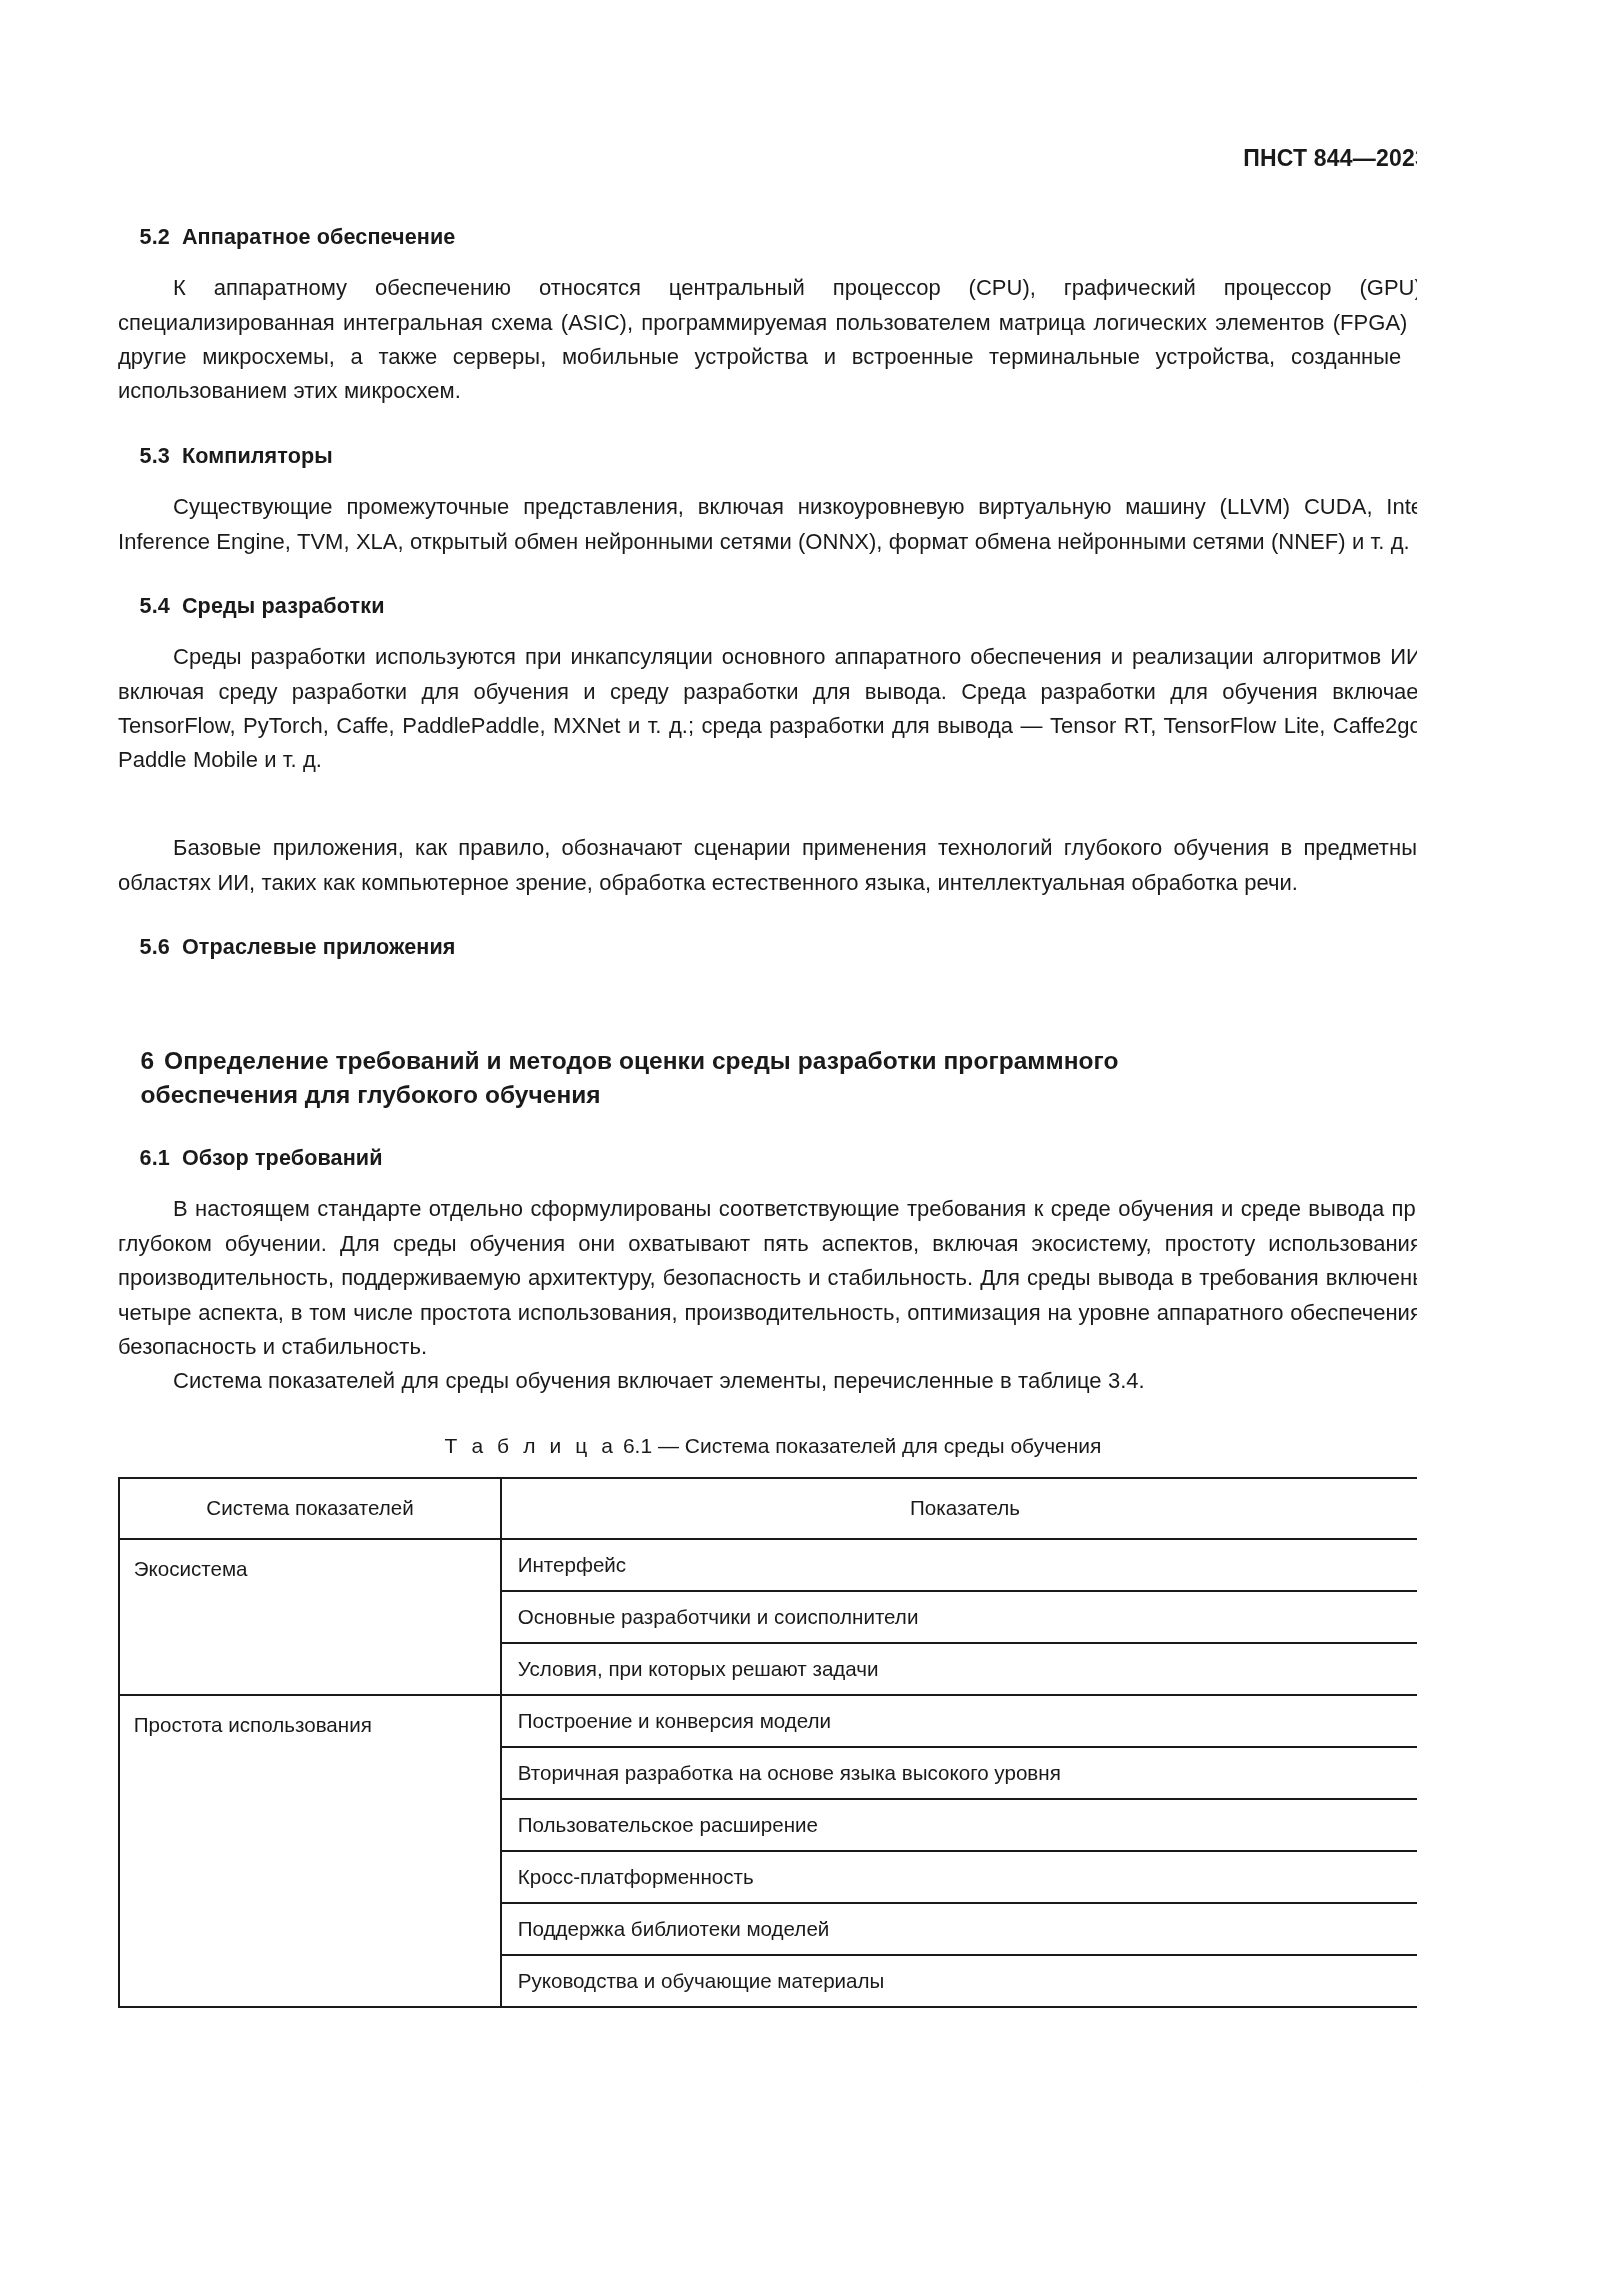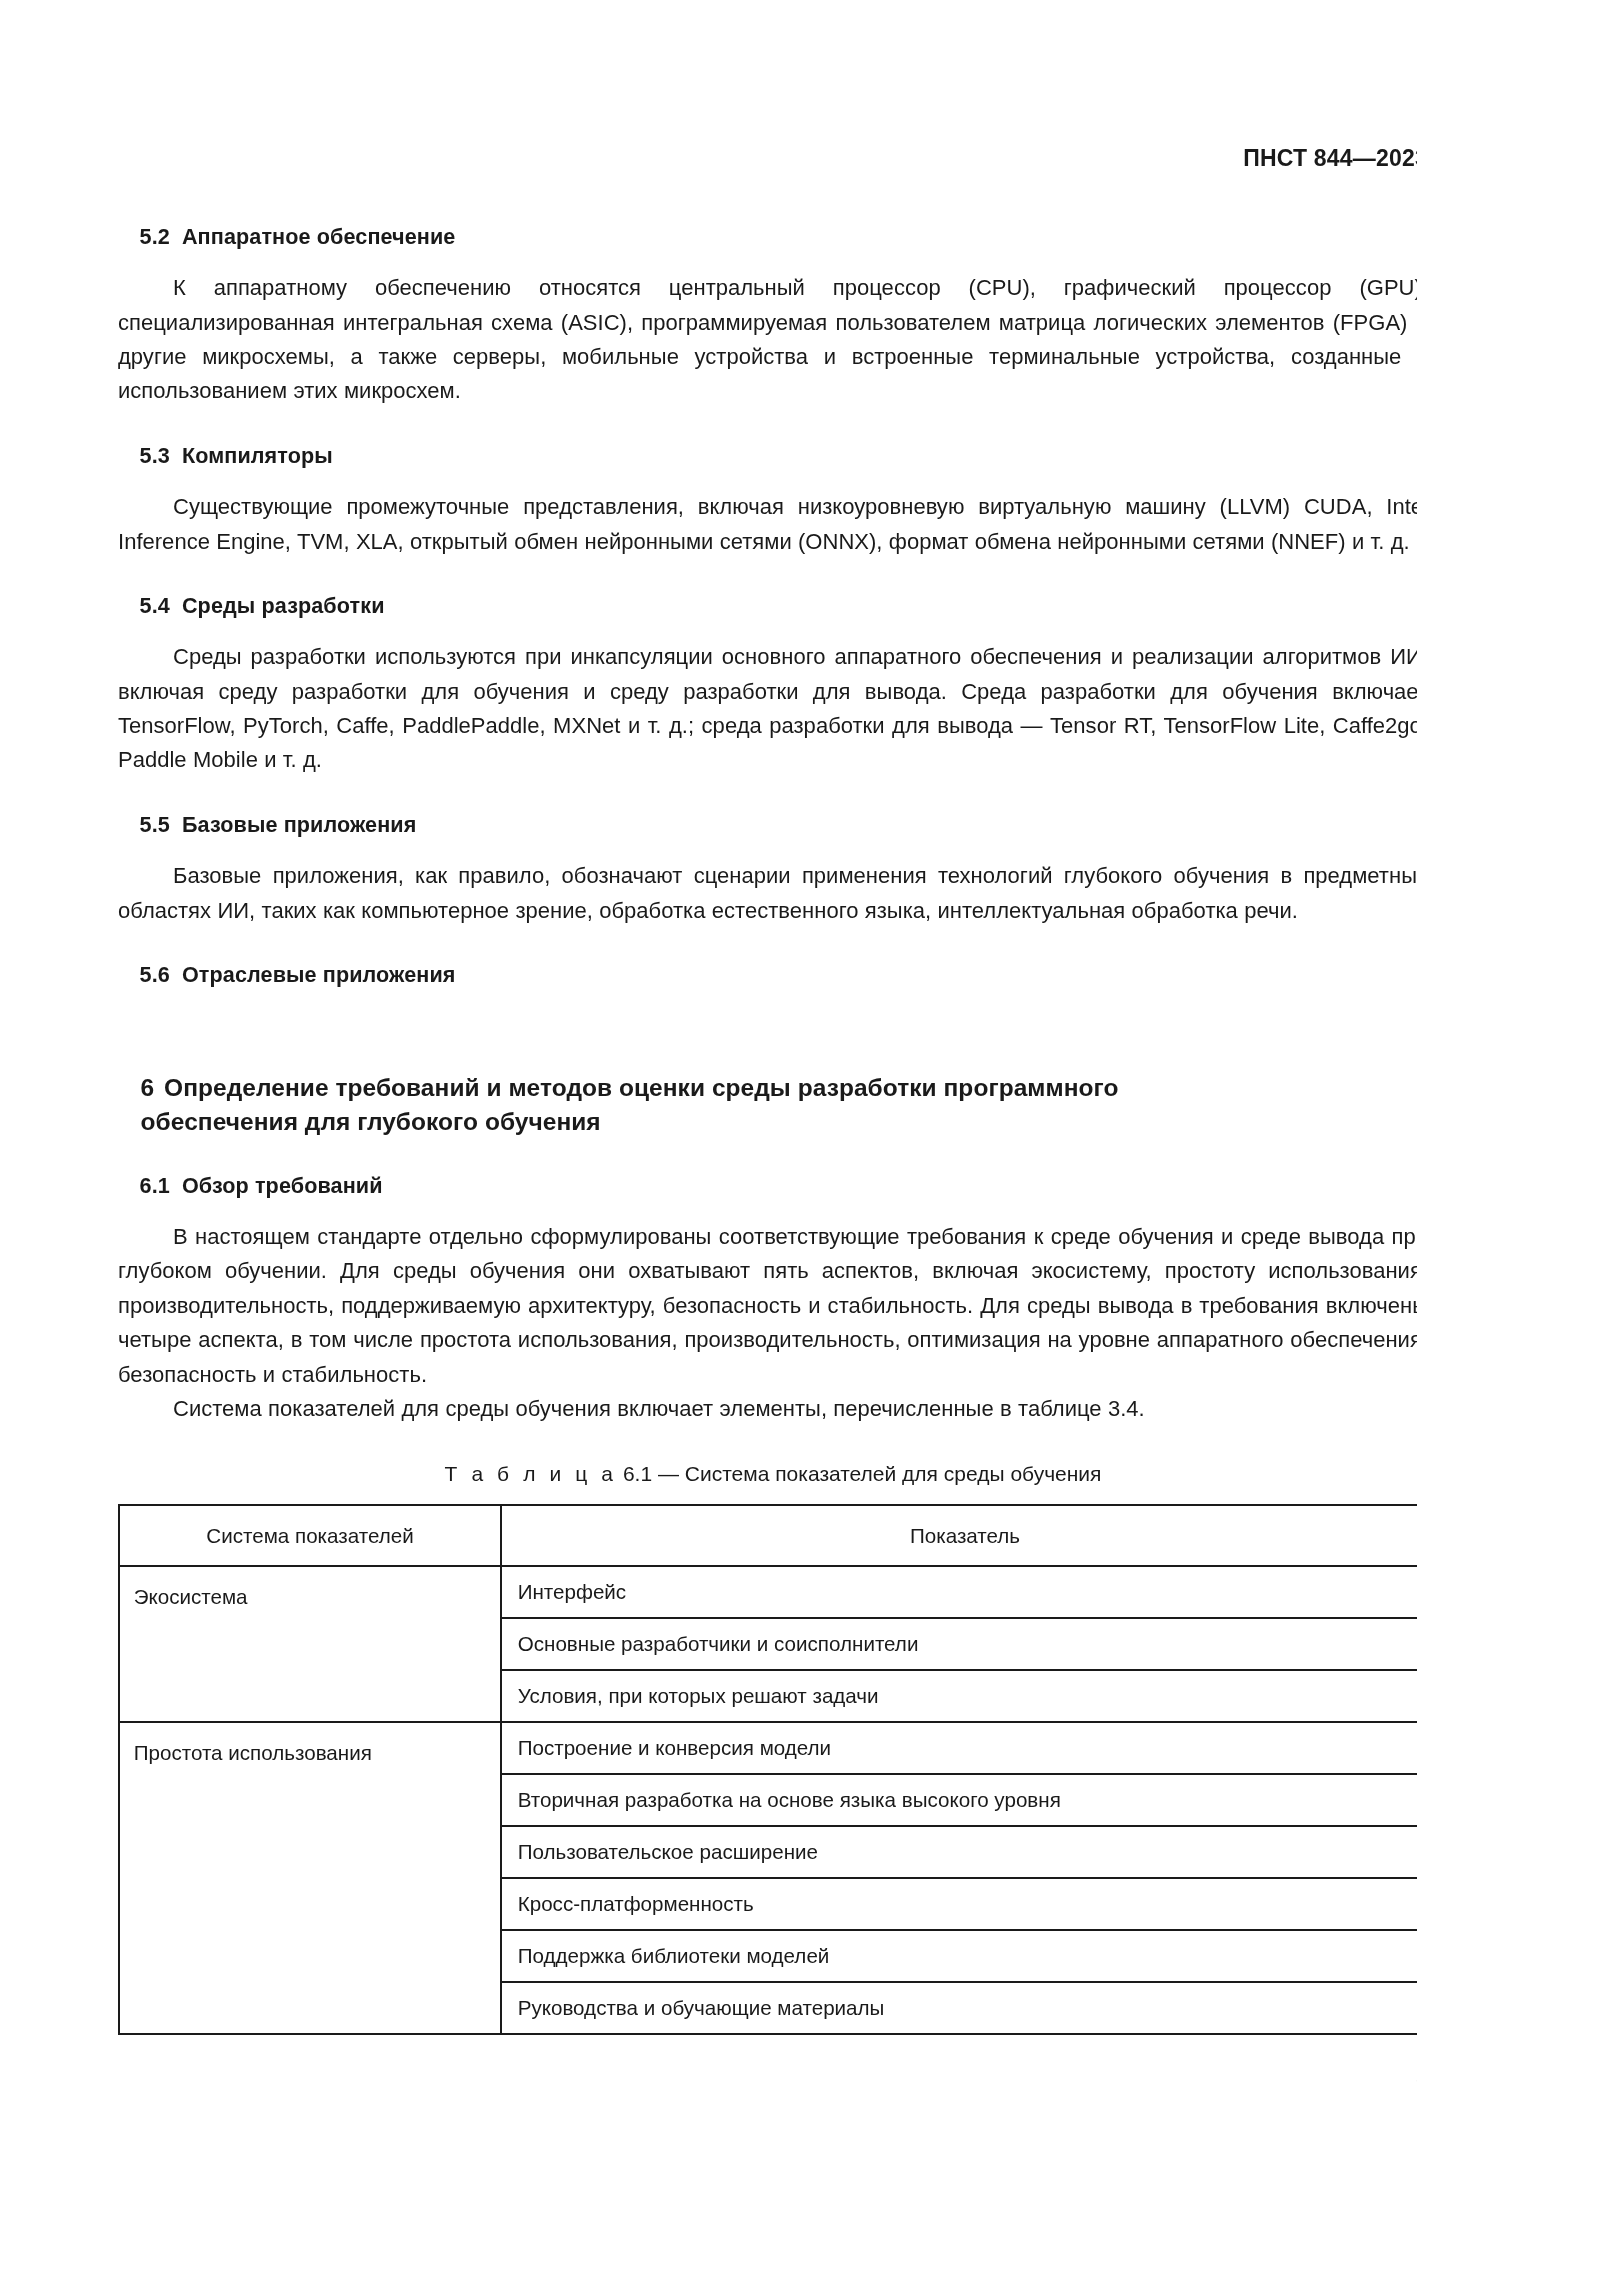--- a/index.html
+++ b/index.html
@@ -175,23 +175,20 @@
       <p class="body">Существующие промежуточные представления, включая низкоуровневую виртуальную машину (LLVM) CUDA, Intel Inference Engine, TVM, XLA, открытый обмен нейронными сетями (ONNX), формат обмена нейронными сетями (NNEF) и т. д.</p>
       <div class="gap-after-para"></div>
 
       <h3 class="sec-head">
         <span class="num">5.4</span><span>Среды разработки</span>
       </h3>
       <div class="gap-after-head"></div>
       <p class="body">Среды разработки используются при инкапсуляции основного аппаратного обеспечения и реализации алгоритмов ИИ, включая среду разработки для обучения и среду разработки для вывода. Среда разработки для обучения включает TensorFlow, PyTorch, Caffe, PaddlePaddle, MXNet и т. д.; среда разработки для вывода — Tensor RT, TensorFlow Lite, Caffe2go, Paddle Mobile и т. д.</p>
       <div class="gap-after-para"></div>
 
-      <h3 class="sec-head">
-        <span class="num">5.5</span><span>Базовые приложения</span>
-      </h3>
       <div class="gap-after-head"></div>
       <p class="body">Базовые приложения, как правило, обозначают сценарии применения технологий глубокого обучения в предметных областях ИИ, таких как компьютерное зрение, обработка естественного языка, интеллектуальная обработка речи.</p>
       <div class="gap-after-para"></div>
 
       <h3 class="sec-head">
         <span class="num">5.6</span><span>Отраслевые приложения</span>
       </h3>
       <div class="gap-after-head"></div>
 
       <div class="gap-before-chapter"></div>

